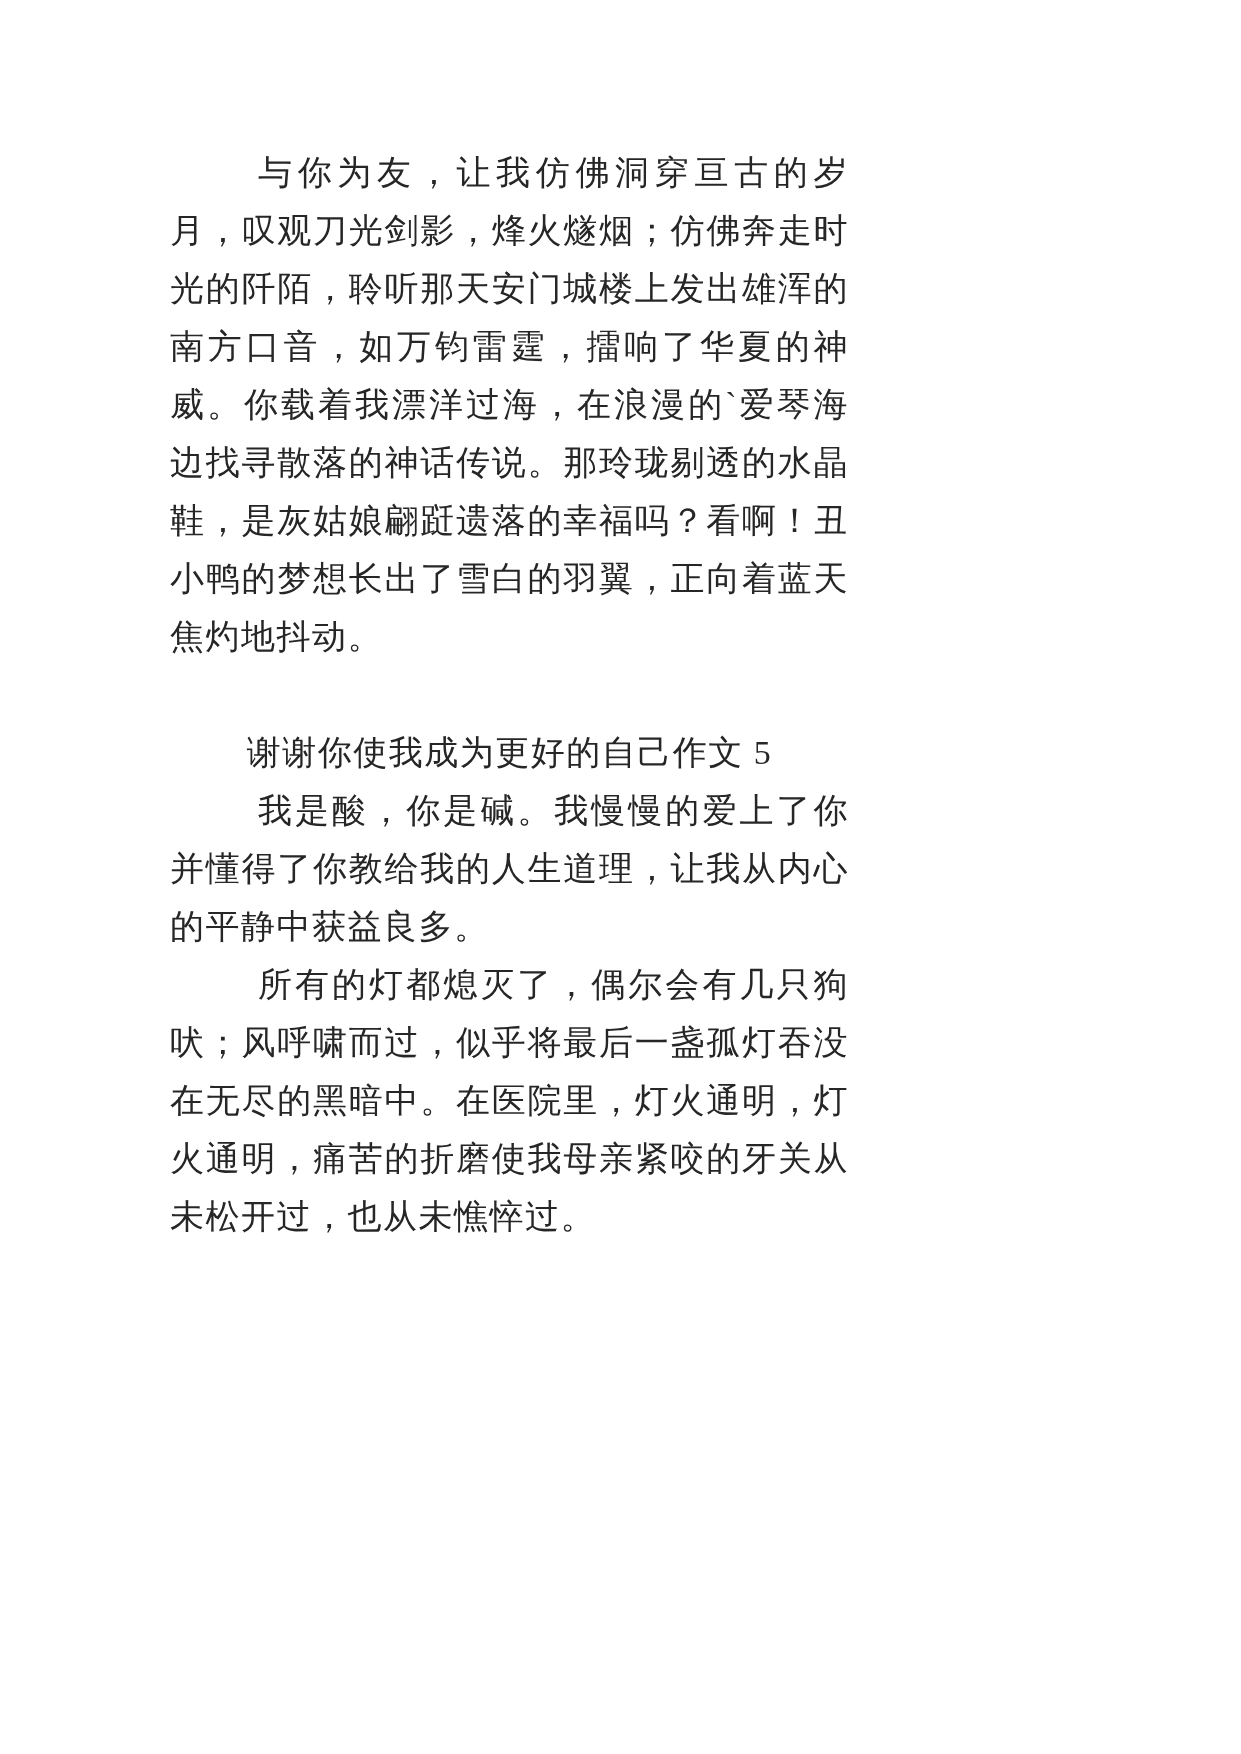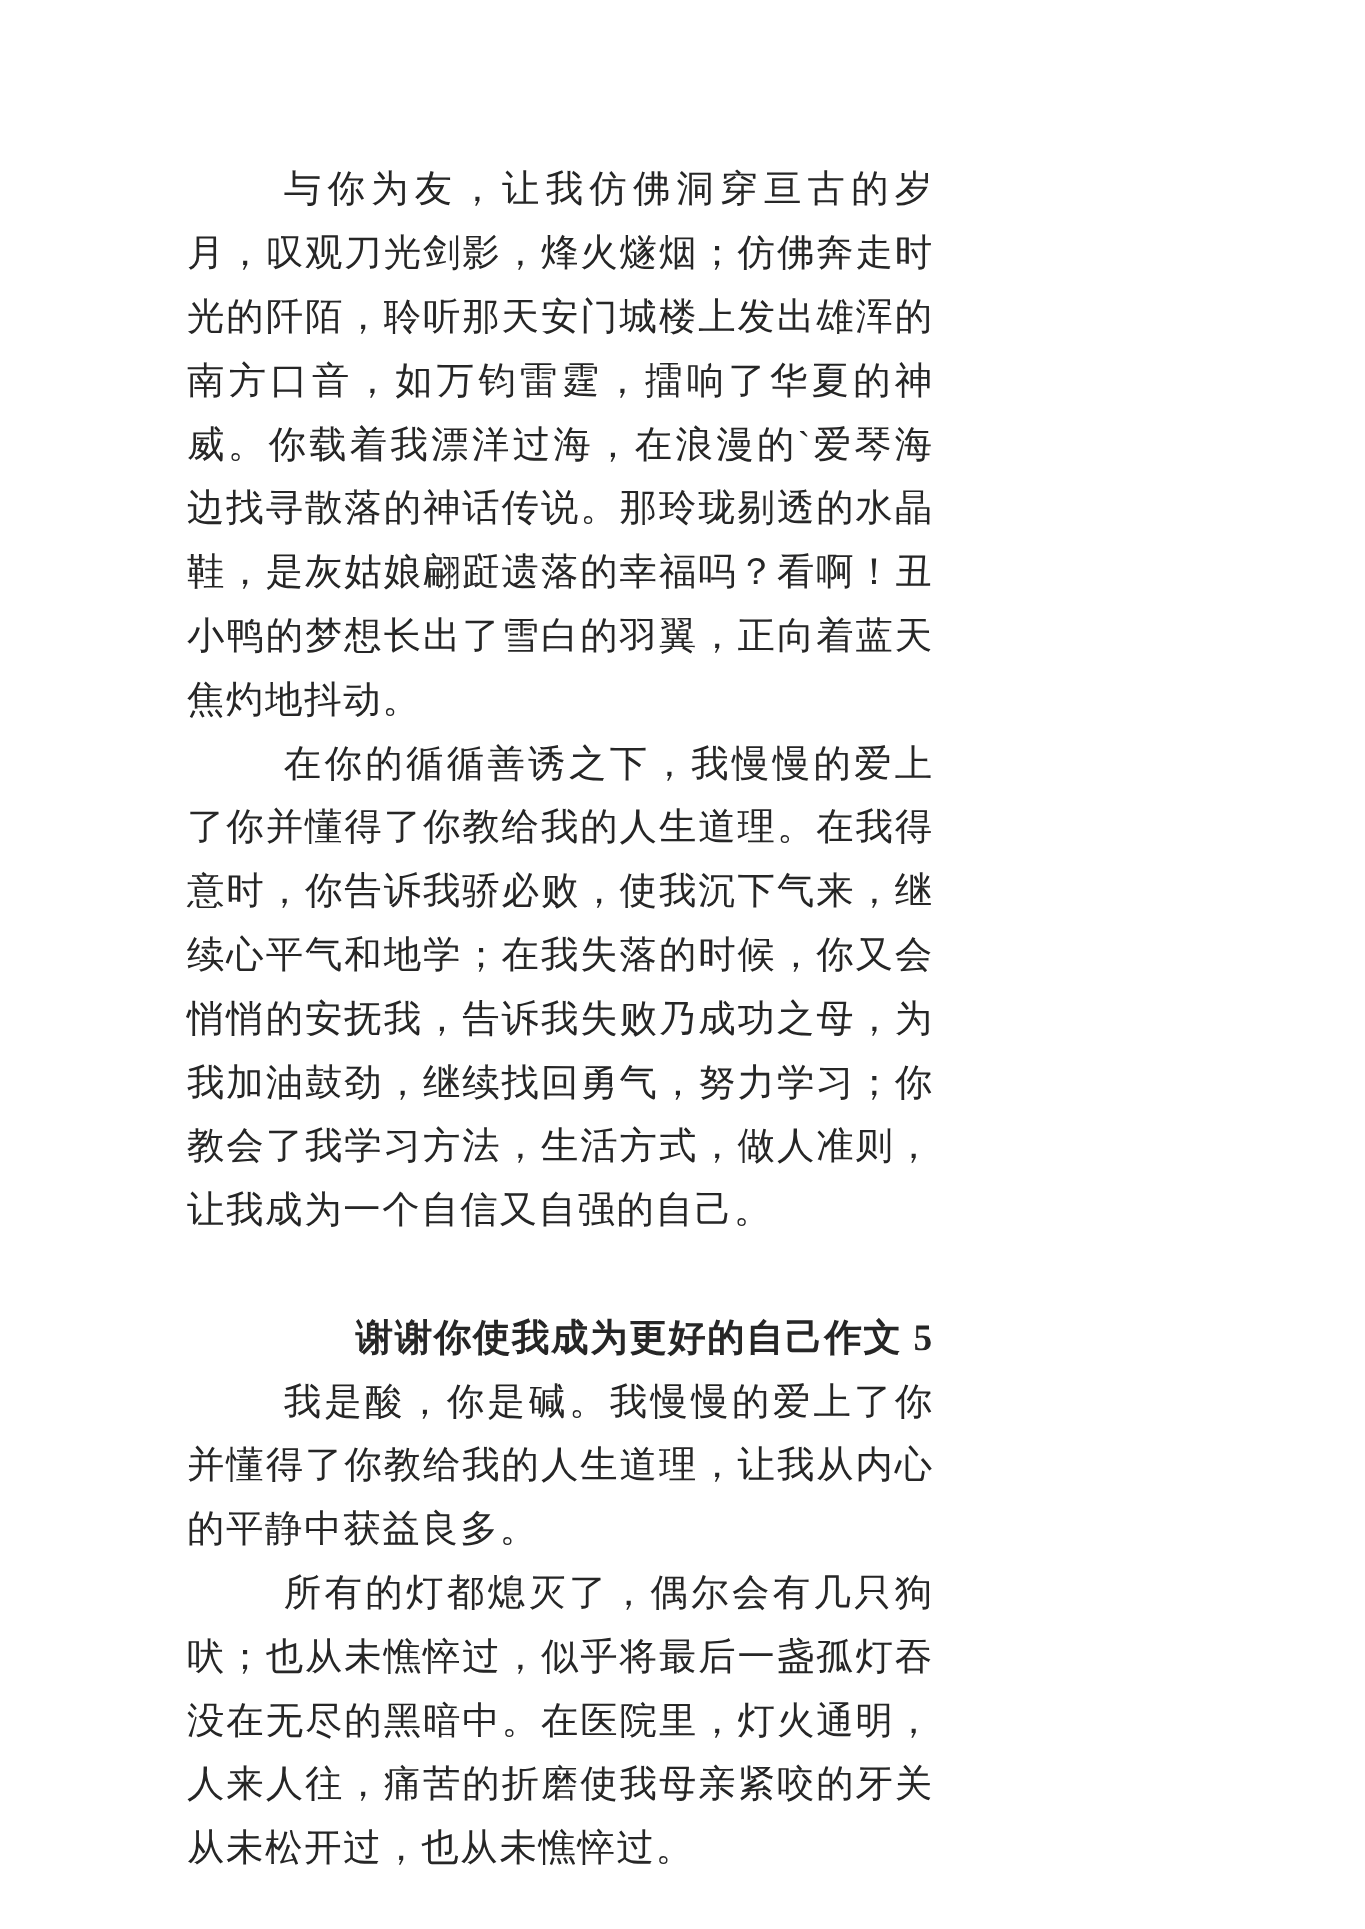--- a/index.html
+++ b/index.html
@@ -31,26 +31,24 @@
   .para {
     margin: 0;
     padding: 0;
     text-indent: 88px;
     word-break: break-all;
     overflow-wrap: break-word;
   }
   .para.heading {
     text-indent: 0;
     margin-top: 58px;
-    text-align: right;
-    font-weight: bold;
+    text-align: center;
   }
 </style>
 </head>
 <body>
 
 <div class="page">
   <p class="para">与你为友，让我仿佛洞穿亘古的岁月，叹观刀光剑影，烽火燧烟；仿佛奔走时光的阡陌，聆听那天安门城楼上发出雄浑的南方口音，如万钧雷霆，擂响了华夏的神威。你载着我漂洋过海，在浪漫的`爱琴海边找寻散落的神话传说。那玲珑剔透的水晶鞋，是灰姑娘翩跹遗落的幸福吗？看啊！丑小鸭的梦想长出了雪白的羽翼，正向着蓝天焦灼地抖动。</p>
-  <p class="para">在你的循循善诱之下，我慢慢的爱上了你并懂得了你教给我的人生道理。在我得意时，你告诉我骄必败，使我沉下气来，继续心平气和地学；在我失落的时候，你又会悄悄的安抚我，告诉我失败乃成功之母，为我加油鼓劲，继续找回勇气，努力学习；你教会了我学习方法，生活方式，做人准则，让我成为一个自信又自强的自己。</p>
   <p class="para heading">谢谢你使我成为更好的自己作文 5</p>
   <p class="para">我是酸，你是碱。我慢慢的爱上了你并懂得了你教给我的人生道理，让我从内心的平静中获益良多。</p>
-  <p class="para">所有的灯都熄灭了，偶尔会有几只狗吠；也从未憔悴过，似乎将最后一盏孤灯吞没在无尽的黑暗中。在医院里，灯火通明，人来人往，痛苦的折磨使我母亲紧咬的牙关从未松开过，也从未憔悴过。</p>
+  <p class="para">所有的灯都熄灭了，偶尔会有几只狗吠；风呼啸而过，似乎将最后一盏孤灯吞没在无尽的黑暗中。在医院里，灯火通明，灯火通明，痛苦的折磨使我母亲紧咬的牙关从未松开过，也从未憔悴过。</p>
 </div>
 
 </body></html>

